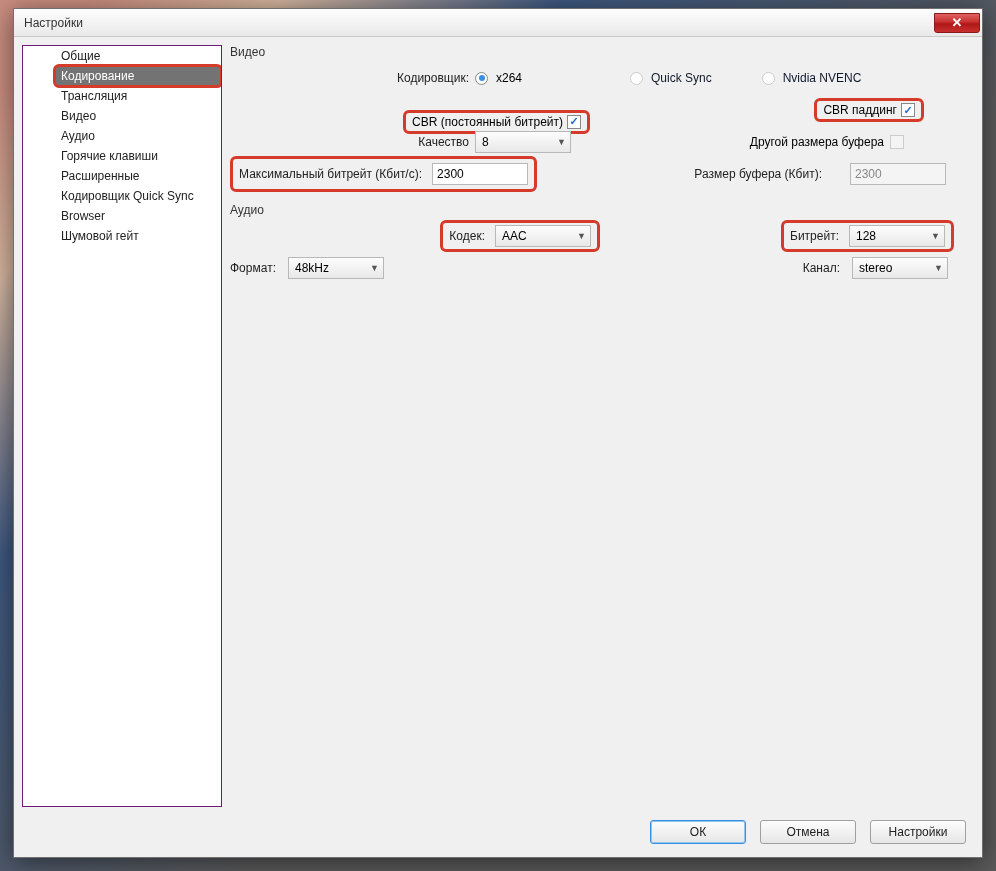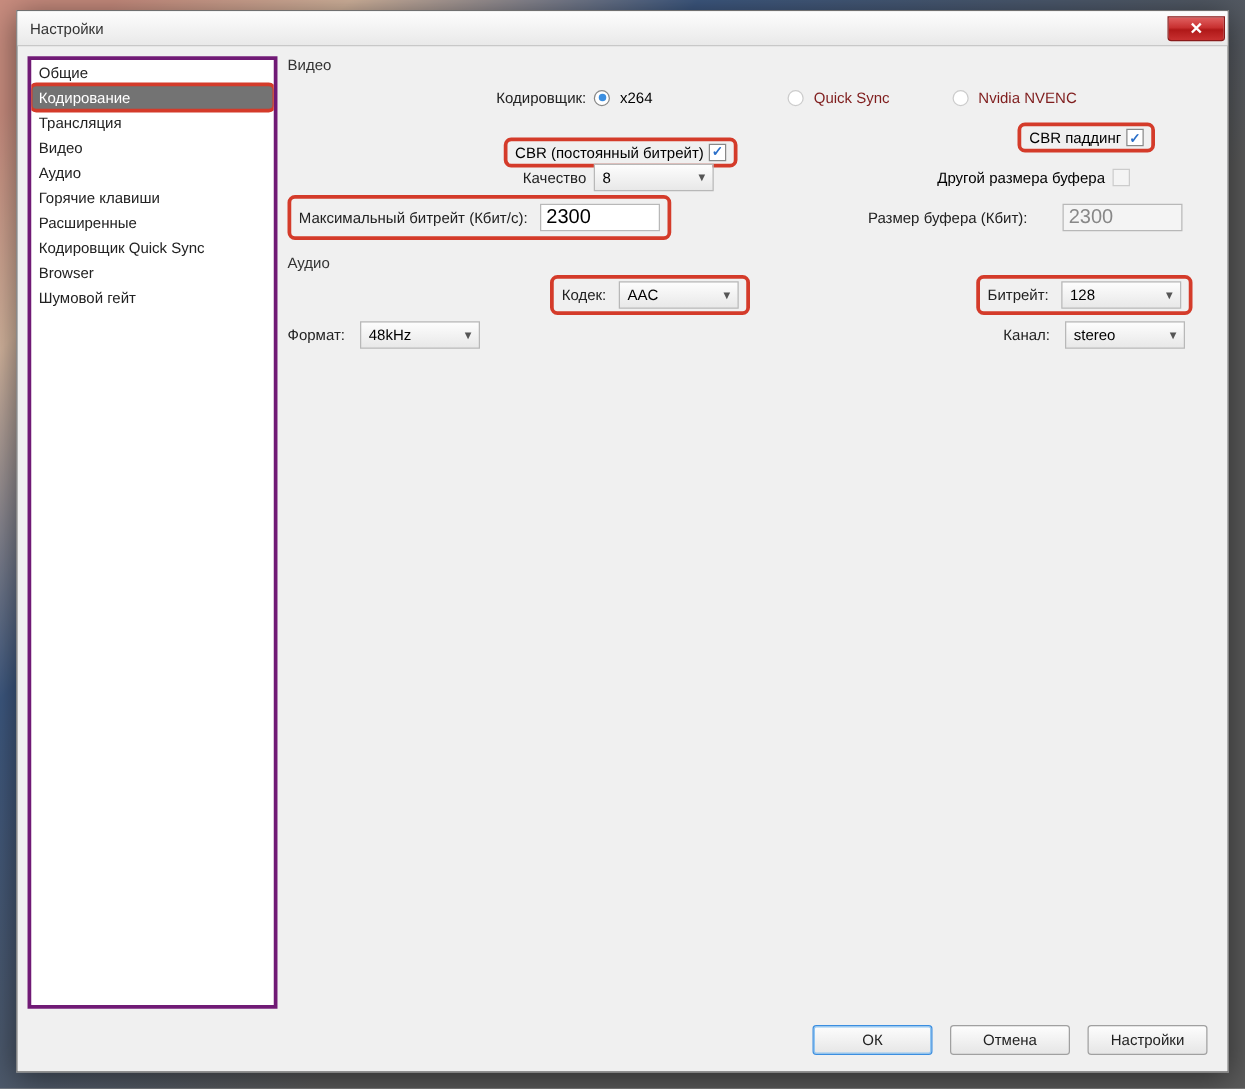--- a/index.html
+++ b/index.html
@@ -56,22 +56,23 @@
   }
   .body-area {
     flex: 1;
     display: flex;
     padding: 8px;
     gap: 8px;
   }
   .sidebar {
     width: 200px;
     background: #fff;
-    border: 3px solid #701a75;
+    border: 1px solid #701a75;
     overflow: hidden;
+    padding-left: 32px;
   }
   .sidebar-item {
     padding: 3px 6px;
     border-bottom: 0;
     color: #222;
     cursor: default;
   }
   .sidebar-item.selected {
     background: #737373;
     color: #fff;
@@ -106,28 +107,28 @@
     display: flex;
   }
   .col-left { width: 370px; }
   .col-right { flex:1; }
   .lbl {
     text-align: right;
     padding-right: 6px;
     color: #222;
   }
   .lbl-left { width: 245px; display:inline-block;}
-  .disabled-text { color: #7f1d1d; }
+  .disabled-text { color: #0f172a; }
   input[type=text] {
     height: 22px;
     border: 1px solid #b8b8b8;
     background: #fff;
     padding: 0 4px;
     font-family: inherit;
-    font-size: 16px;
+    font-size: 12px;
   }
   input[type=text][readonly]{ background:#f4f4f4; color:#888;}
   .select {
     height: 22px;
     border: 1px solid #b8b8b8;
     background: linear-gradient(#fdfdfd,#e8e8e8);
     display: inline-flex;
     align-items: center;
     justify-content: space-between;
     padding: 0 4px 0 6px;

